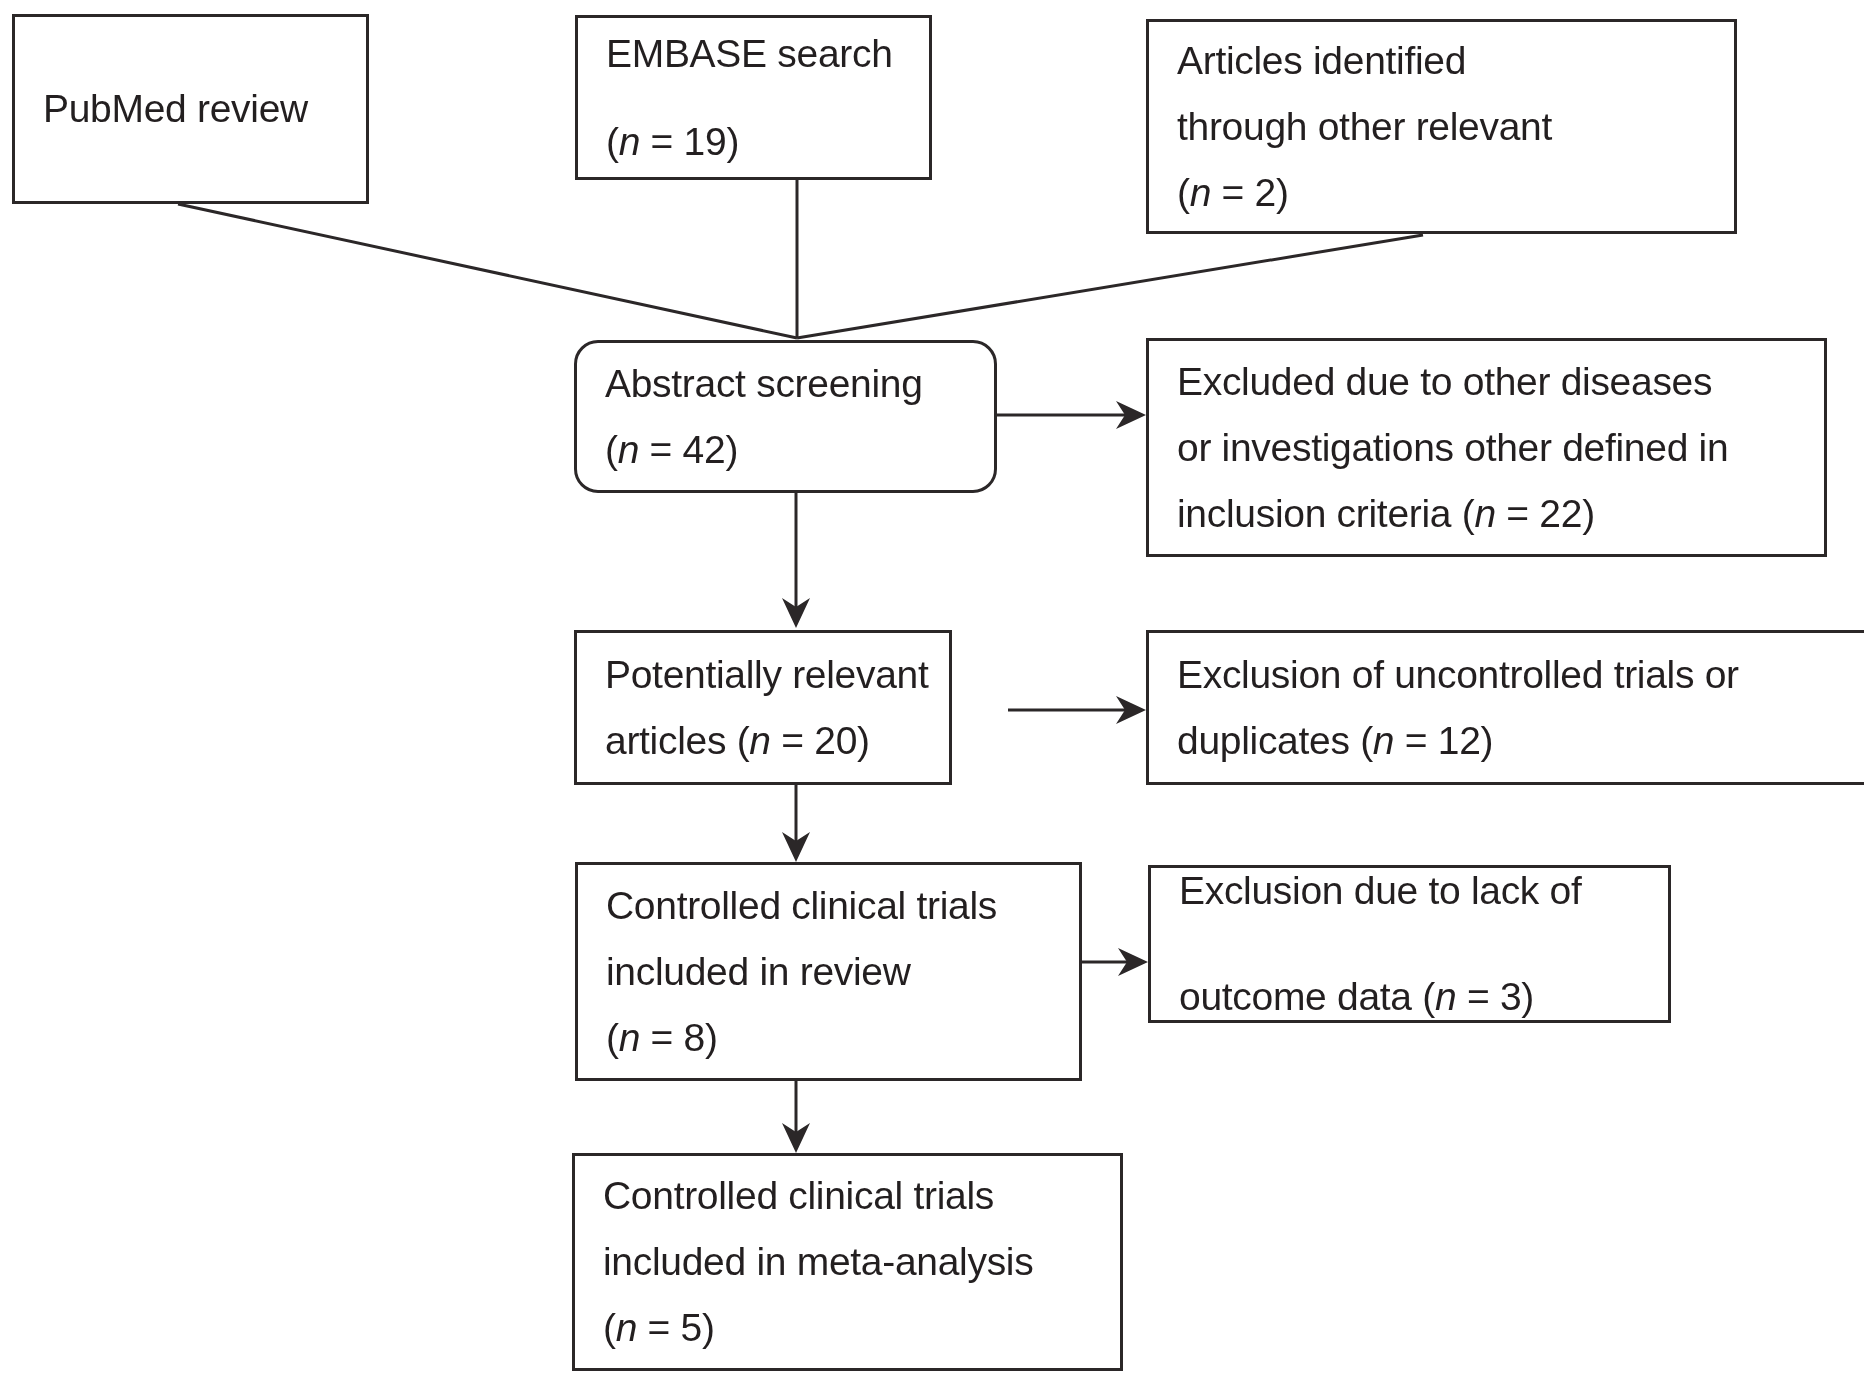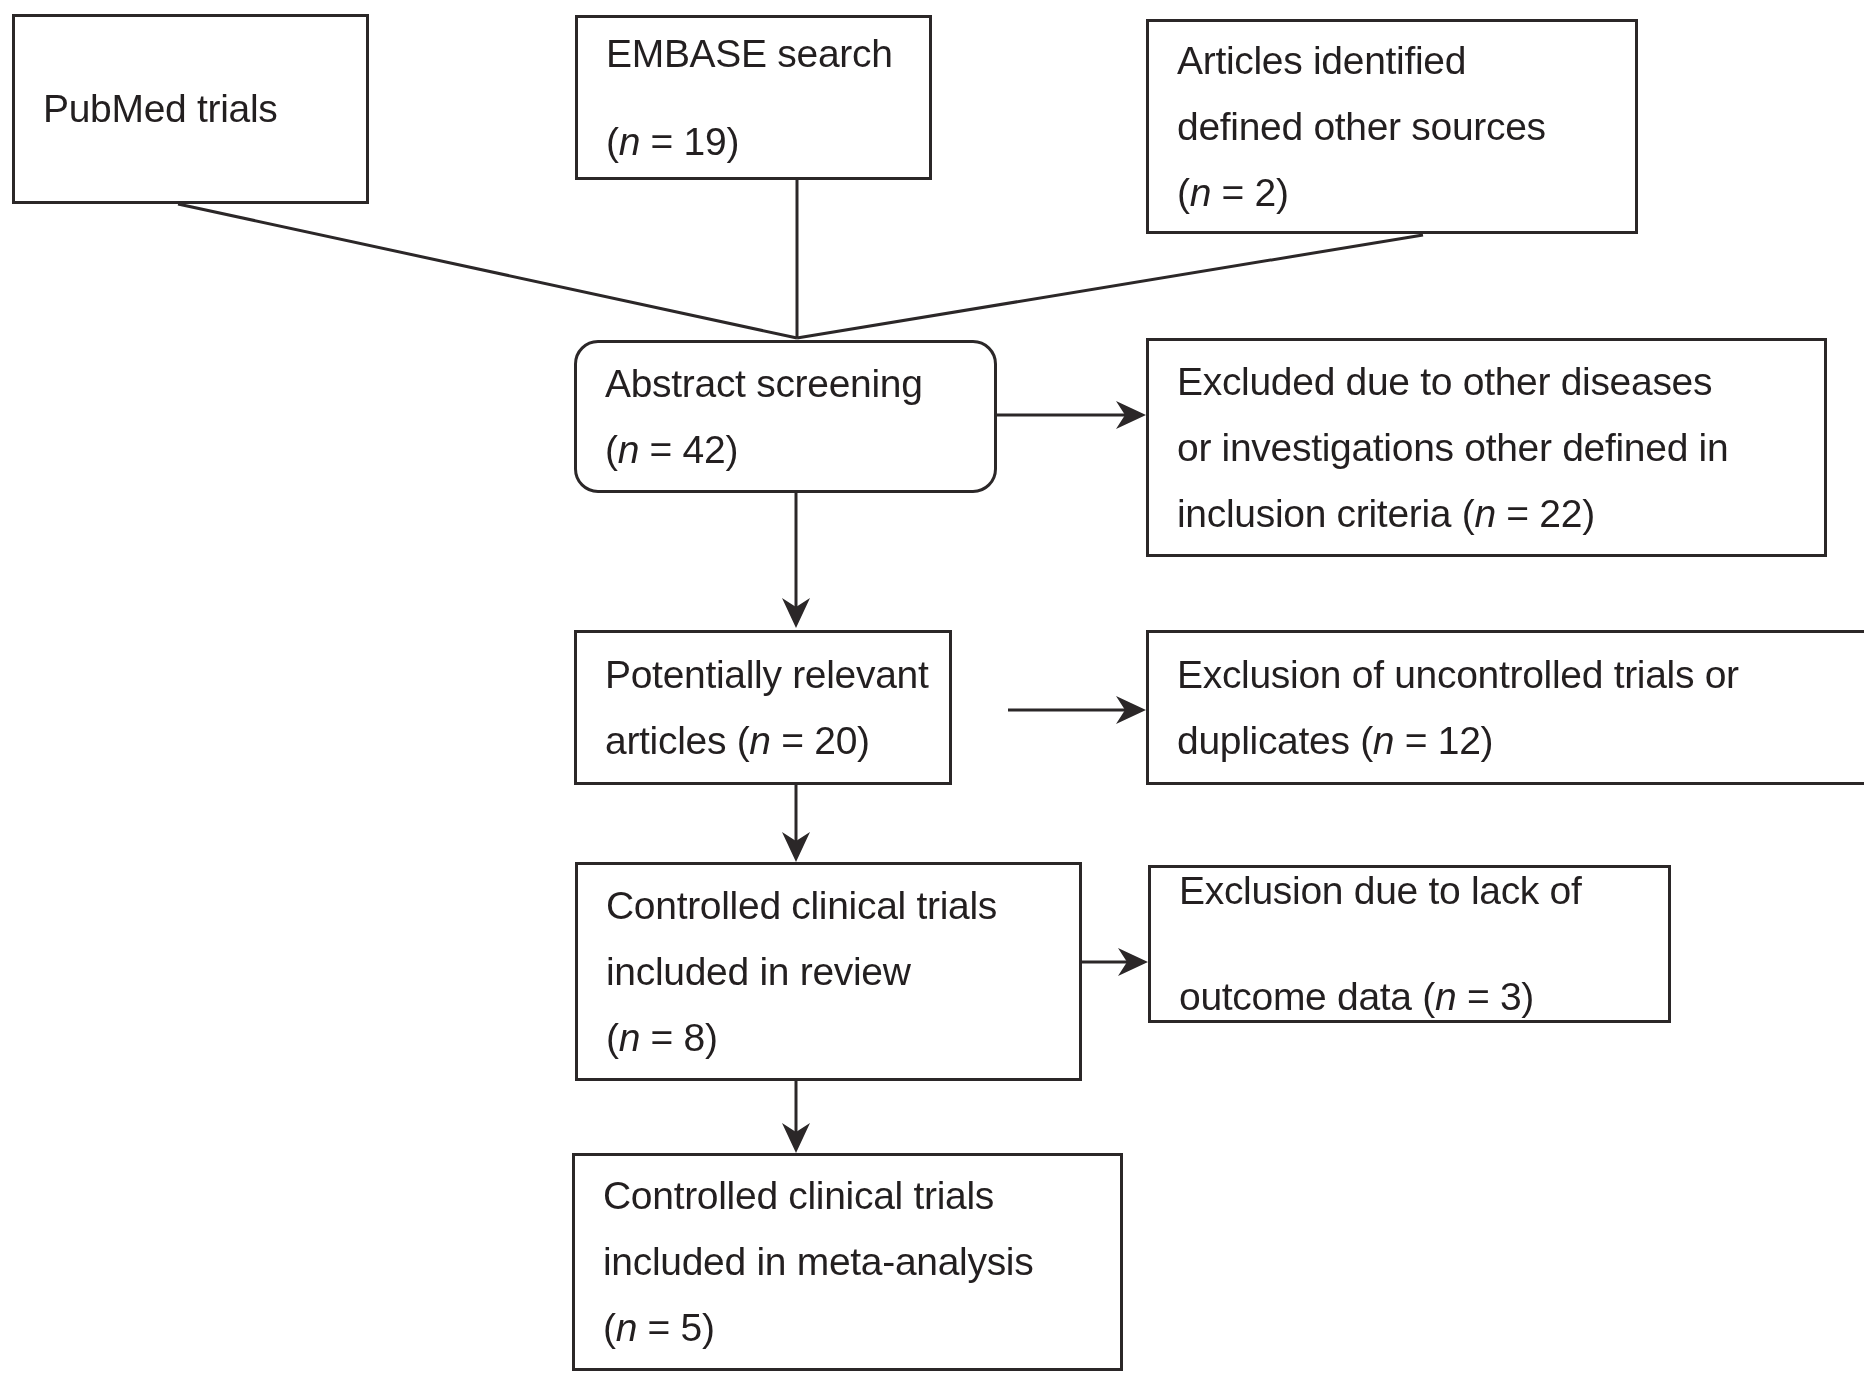--- a/index.html
+++ b/index.html
@@ -40,21 +40,21 @@
     white-space: nowrap;
   }
   .flowbox .line { display: block; }
   .flowbox em.var-n {
     font-style: italic;
     font-family: "Liberation Sans", "DejaVu Sans", sans-serif;
   }
   
   #box-pubmed      { left: 12px;   top: 14px;   width: 357px; height: 190px; }
   #box-embase      { left: 575px;  top: 15px;   width: 357px; height: 165px; gap: 22px; }
-  #box-other       { left: 1146px; top: 19px;   width: 492px; height: 215px; }
+  #box-other       { left: 1146px; top: 19px;   width: 591px; height: 215px; }
   #box-screening   { left: 574px;  top: 340px;  width: 423px; height: 153px; border-radius: 24px; }
   #box-excl-dis    { left: 1146px; top: 338px;  width: 681px; height: 219px; }
   #box-relevant    { left: 574px;  top: 630px;  width: 378px; height: 155px; }
   #box-excl-unc    { left: 1146px; top: 630px;  width: 799px; height: 155px; }
   #box-review      { left: 575px;  top: 862px;  width: 507px; height: 219px; }
   #box-excl-out    { left: 1148px; top: 865px;  width: 523px; height: 158px; gap: 40px; }
   #box-meta        { left: 572px;  top: 1153px; width: 551px; height: 218px; }
   .cline {
     stroke: #2b2728;
     stroke-width: 3;
@@ -101,31 +101,31 @@
       <polygon class="ahead" points="1148,962 1118,948 1127,962 1118,976"></polygon>
     </g>
 
     <g>
       <line class="cline" x1="796" y1="1081" x2="796" y2="1133"></line>
       <polygon class="ahead" points="796,1153 782,1123 796,1132 810,1123"></polygon>
     </g>
   </svg>
 
   <div id="box-pubmed" class="flowbox">
-      <span class="line">PubMed trials</span>
+      <span class="line">PubMed review</span>
     </div>
 
   <div id="box-embase" class="flowbox">
       <span class="line">EMBASE search</span>
       <span class="line">(<em class="var-n">n</em> = 19)</span>
     </div>
 
   <div id="box-other" class="flowbox">
       <span class="line">Articles identified</span>
-      <span class="line">defined other sources</span>
+      <span class="line">through other relevant</span>
       <span class="line">(<em class="var-n">n</em> = 2)</span>
     </div>
 
   <div id="box-screening" class="flowbox">
       <span class="line">Abstract screening</span>
       <span class="line">(<em class="var-n">n</em> = 42)</span>
     </div>
 
   <div id="box-excl-dis" class="flowbox">
       <span class="line">Excluded due to other diseases</span>

